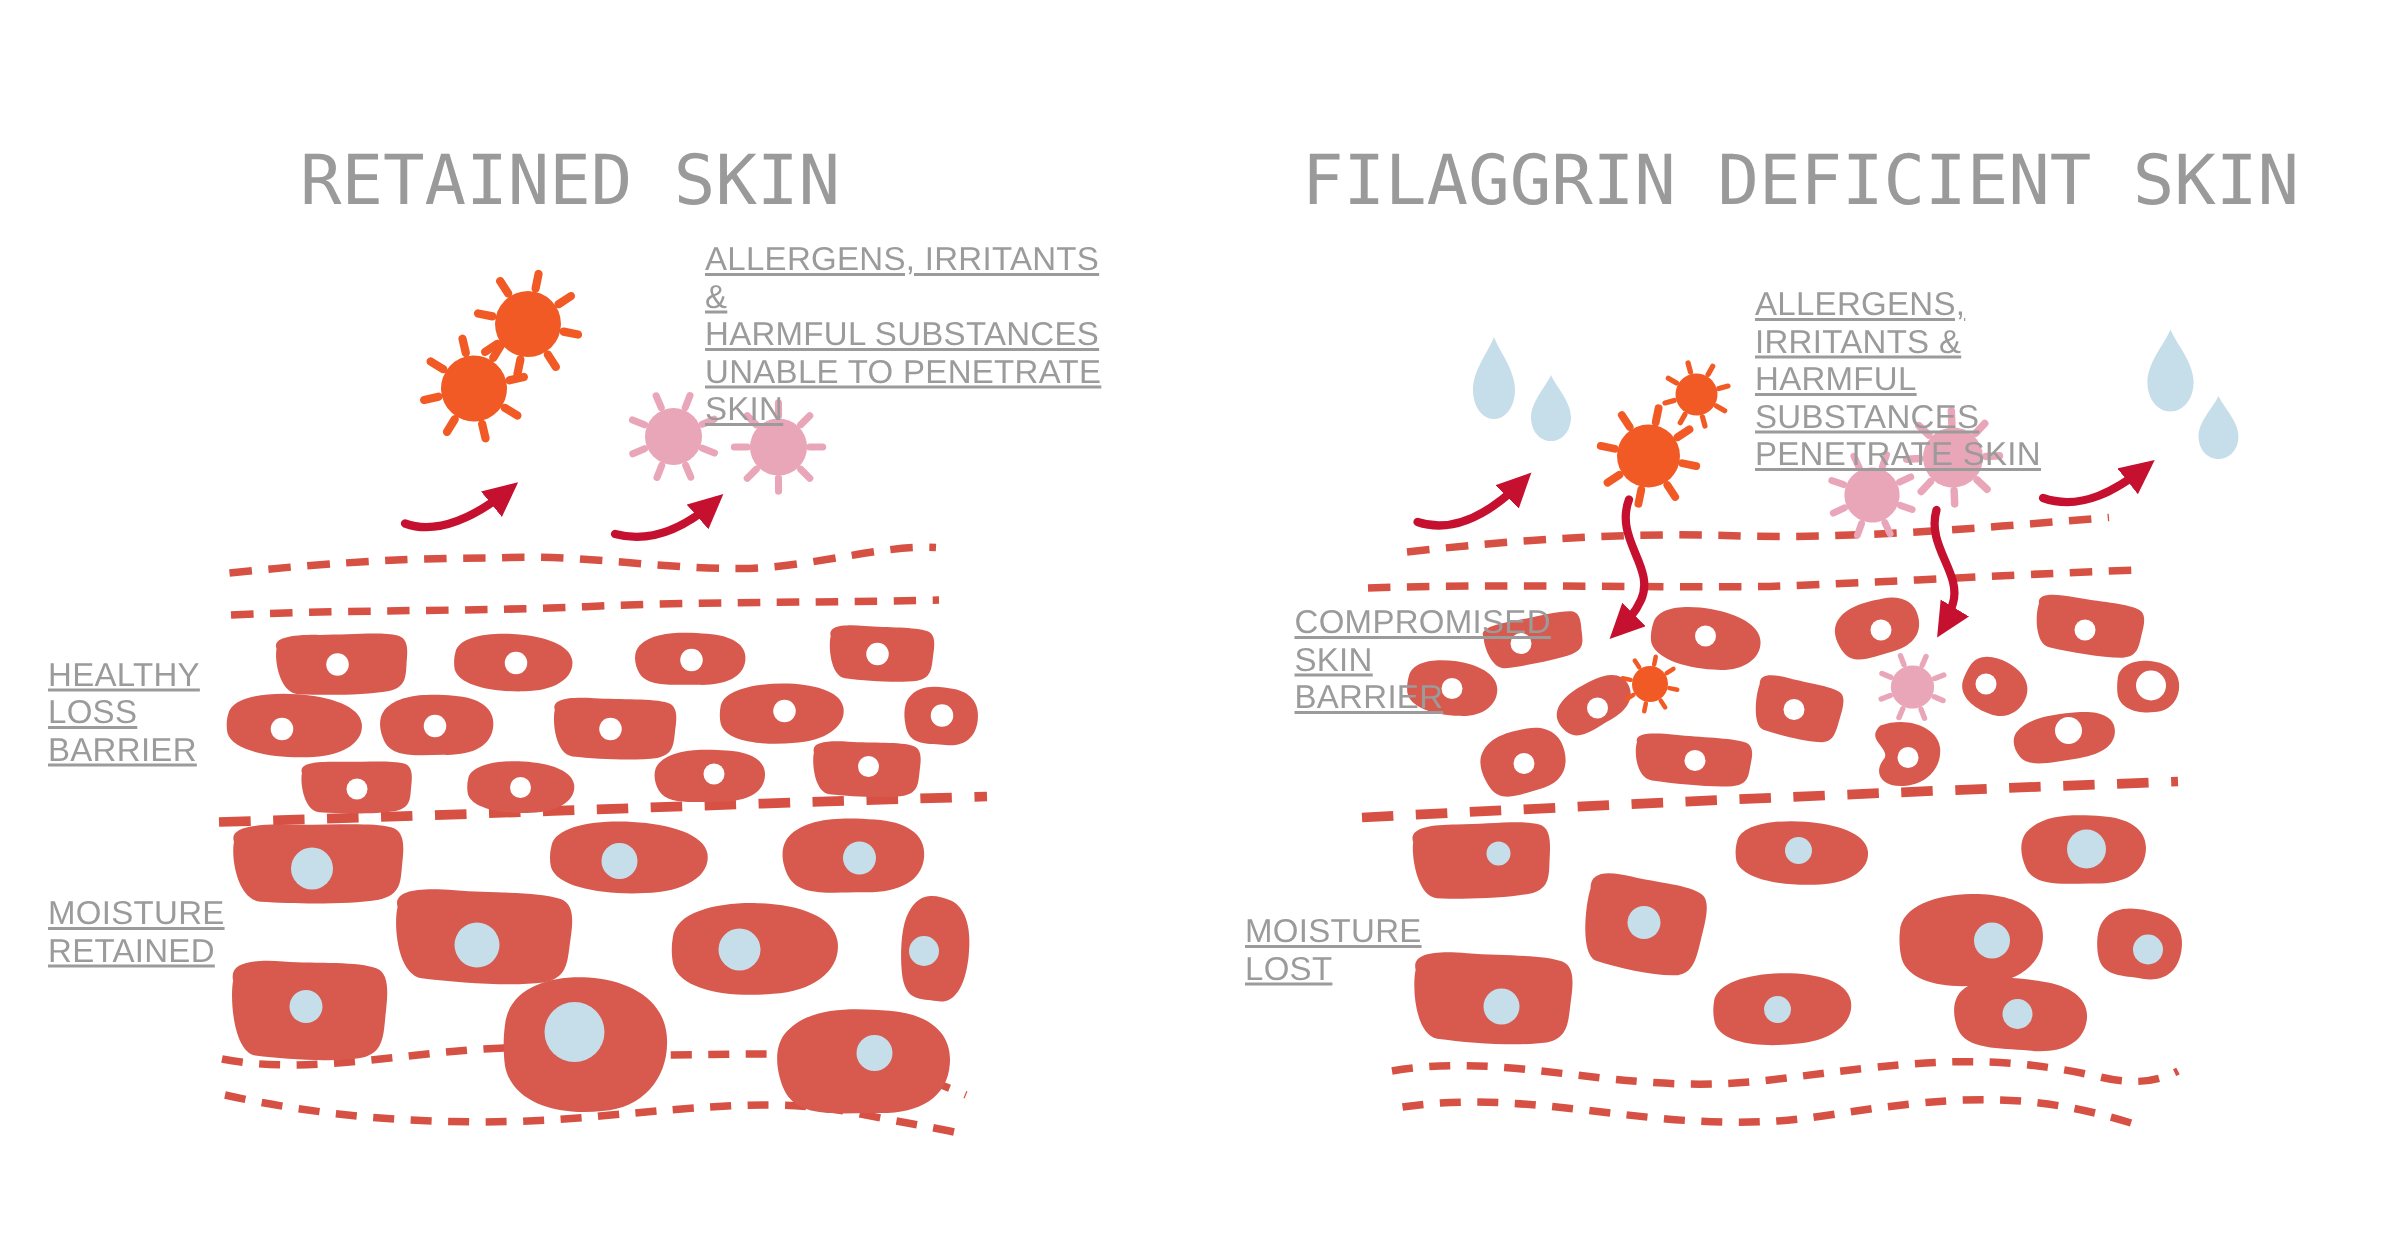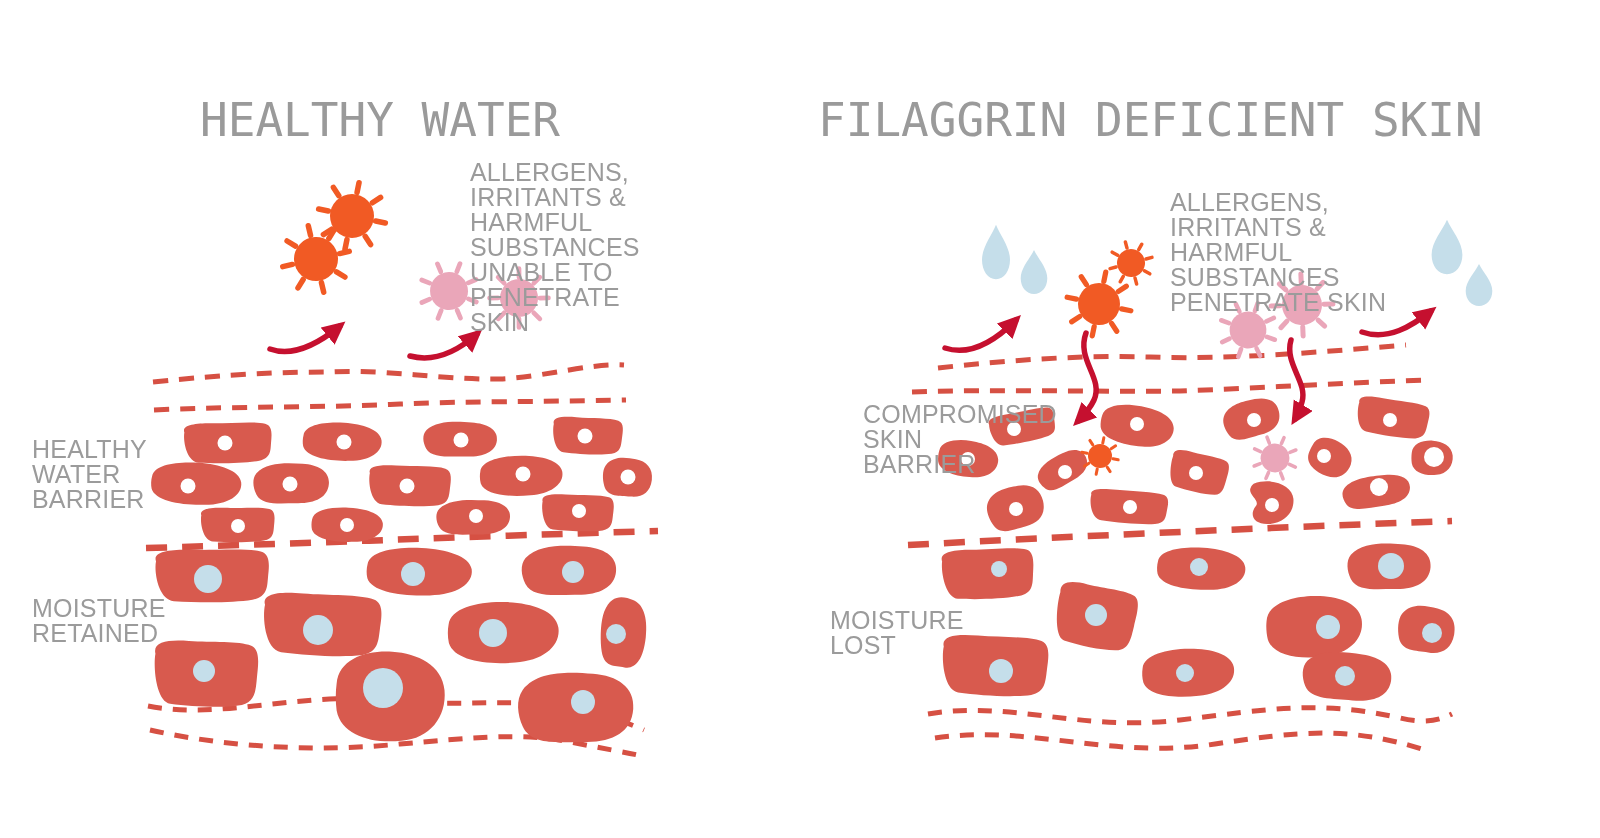--- a/index.html
+++ b/index.html
@@ -19,22 +19,22 @@
     position:relative;width:1600px;height:838px;background:#ffffff;
     overflow:hidden;font-family:"Liberation Sans",sans-serif;
   }
   .art{position:absolute;left:0;top:0;width:1600px;height:838px;}
   .title{
     position:absolute;font-family:"DejaVu Sans Mono",monospace;
     font-size:46px;line-height:46px;color:var(--title-text);
     white-space:nowrap;letter-spacing:0px;
   }
   .label{
-    position:absolute;font-size:25px;line-height:25px;color:var(--label-text);
-    white-space:pre-line;letter-spacing:0.2px;
+    position:absolute;font-size:22px;line-height:25px;color:var(--label-text);
+    white-space:pre-line;letter-spacing:0.2px;text-decoration:underline;
   }
 </style>
 </head>
 <body>
 
 <div class="canvas">
 
   <svg class="art" viewBox="0 0 1600 838" xmlns="http://www.w3.org/2000/svg">
     <defs>
       <path id="cellA" d="M-48,-16 C-51,-26 -36,-28 -16,-27 C6,-26 32,-28 44,-24 C53,-21 51,-8 50,2 C49,13 49,22 36,25 C18,28 -12,27 -33,25 C-47,23 -50,-6 -48,-16 Z"></path>
@@ -209,29 +209,29 @@
         <use href="#allergen" transform="translate(1099,304) scale(1.05)" style="fill:var(--allergen-orange);stroke:var(--allergen-orange)"></use>
         <use href="#allergen" transform="translate(1131,263) rotate(18) scale(0.7)" style="fill:var(--allergen-orange);stroke:var(--allergen-orange)"></use>
         <use href="#allergen" transform="translate(1248,330) rotate(8) scale(0.92)" style="fill:var(--allergen-pink);stroke:var(--allergen-pink)"></use>
         <use href="#allergen" transform="translate(1302,305) rotate(-14) scale(1.0)" style="fill:var(--allergen-pink);stroke:var(--allergen-pink)"></use>
         <use href="#allergen" transform="translate(1100,456) scale(0.6)" style="fill:var(--allergen-orange);stroke:var(--allergen-orange)"></use>
         <use href="#allergen" transform="translate(1275,458) rotate(12) scale(0.72)" style="fill:var(--allergen-pink);stroke:var(--allergen-pink)"></use>
       </g>
     </g>
   </svg>
 
-  <div class="title" style="left:200px;top:97px">HEALTHY WATER</div>
-  <div class="title" style="left:818px;top:97px">FILAGGRIN DEFICIENT SKIN</div>
+  <div class="title" style="left:200px;top:97px">RETAINED SKIN</div>
+  <div class="title" style="left:868px;top:97px">FILAGGRIN DEFICIENT SKIN</div>
 
   <div class="label" style="left:470px;top:160px;width:270px">ALLERGENS, IRRITANTS &amp;
 HARMFUL SUBSTANCES
 UNABLE TO PENETRATE
 SKIN</div>
   <div class="label" style="left:32px;top:437px">HEALTHY
-WATER
+LOSS
 BARRIER</div>
   <div class="label" style="left:32px;top:596px">MOISTURE
 RETAINED</div>
 
   <div class="label" style="left:1170px;top:190px;width:260px">ALLERGENS, IRRITANTS &amp;
 HARMFUL SUBSTANCES
 PENETRATE SKIN</div>
   <div class="label" style="left:863px;top:402px">COMPROMISED
 SKIN
 BARRIER</div>

